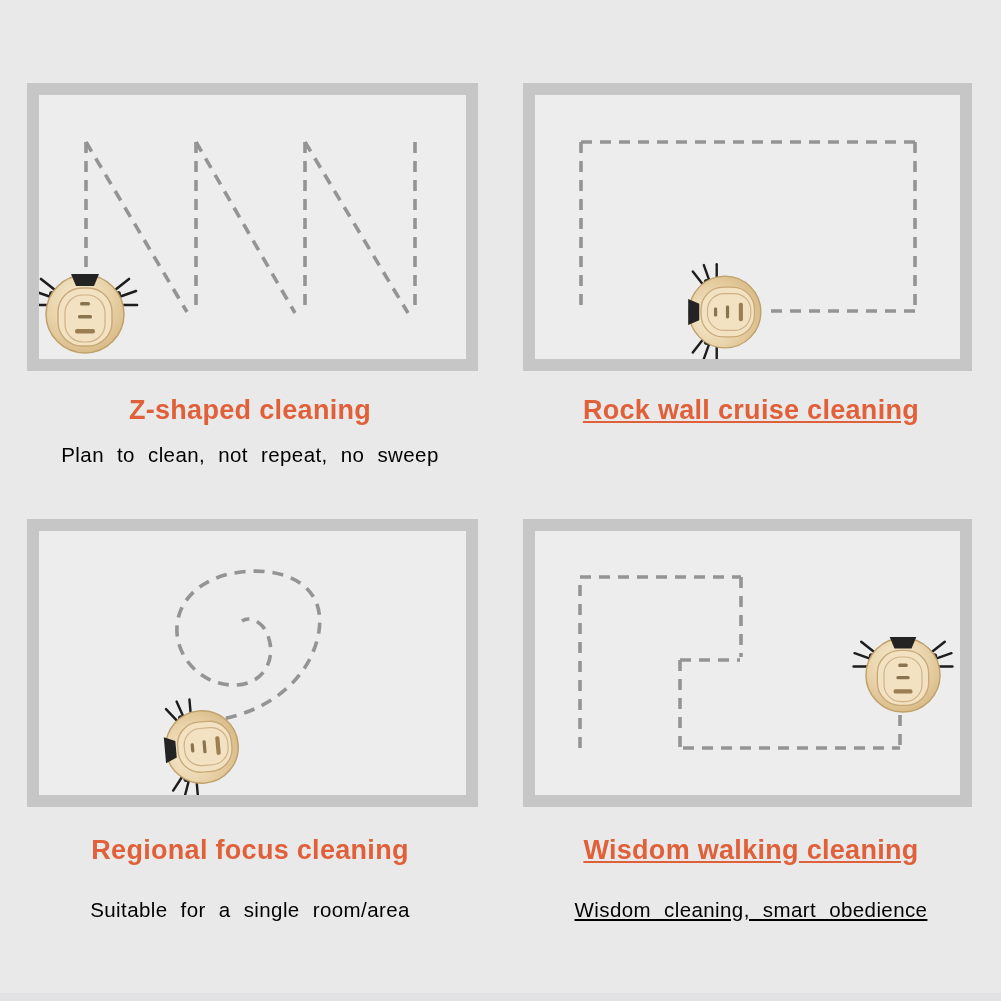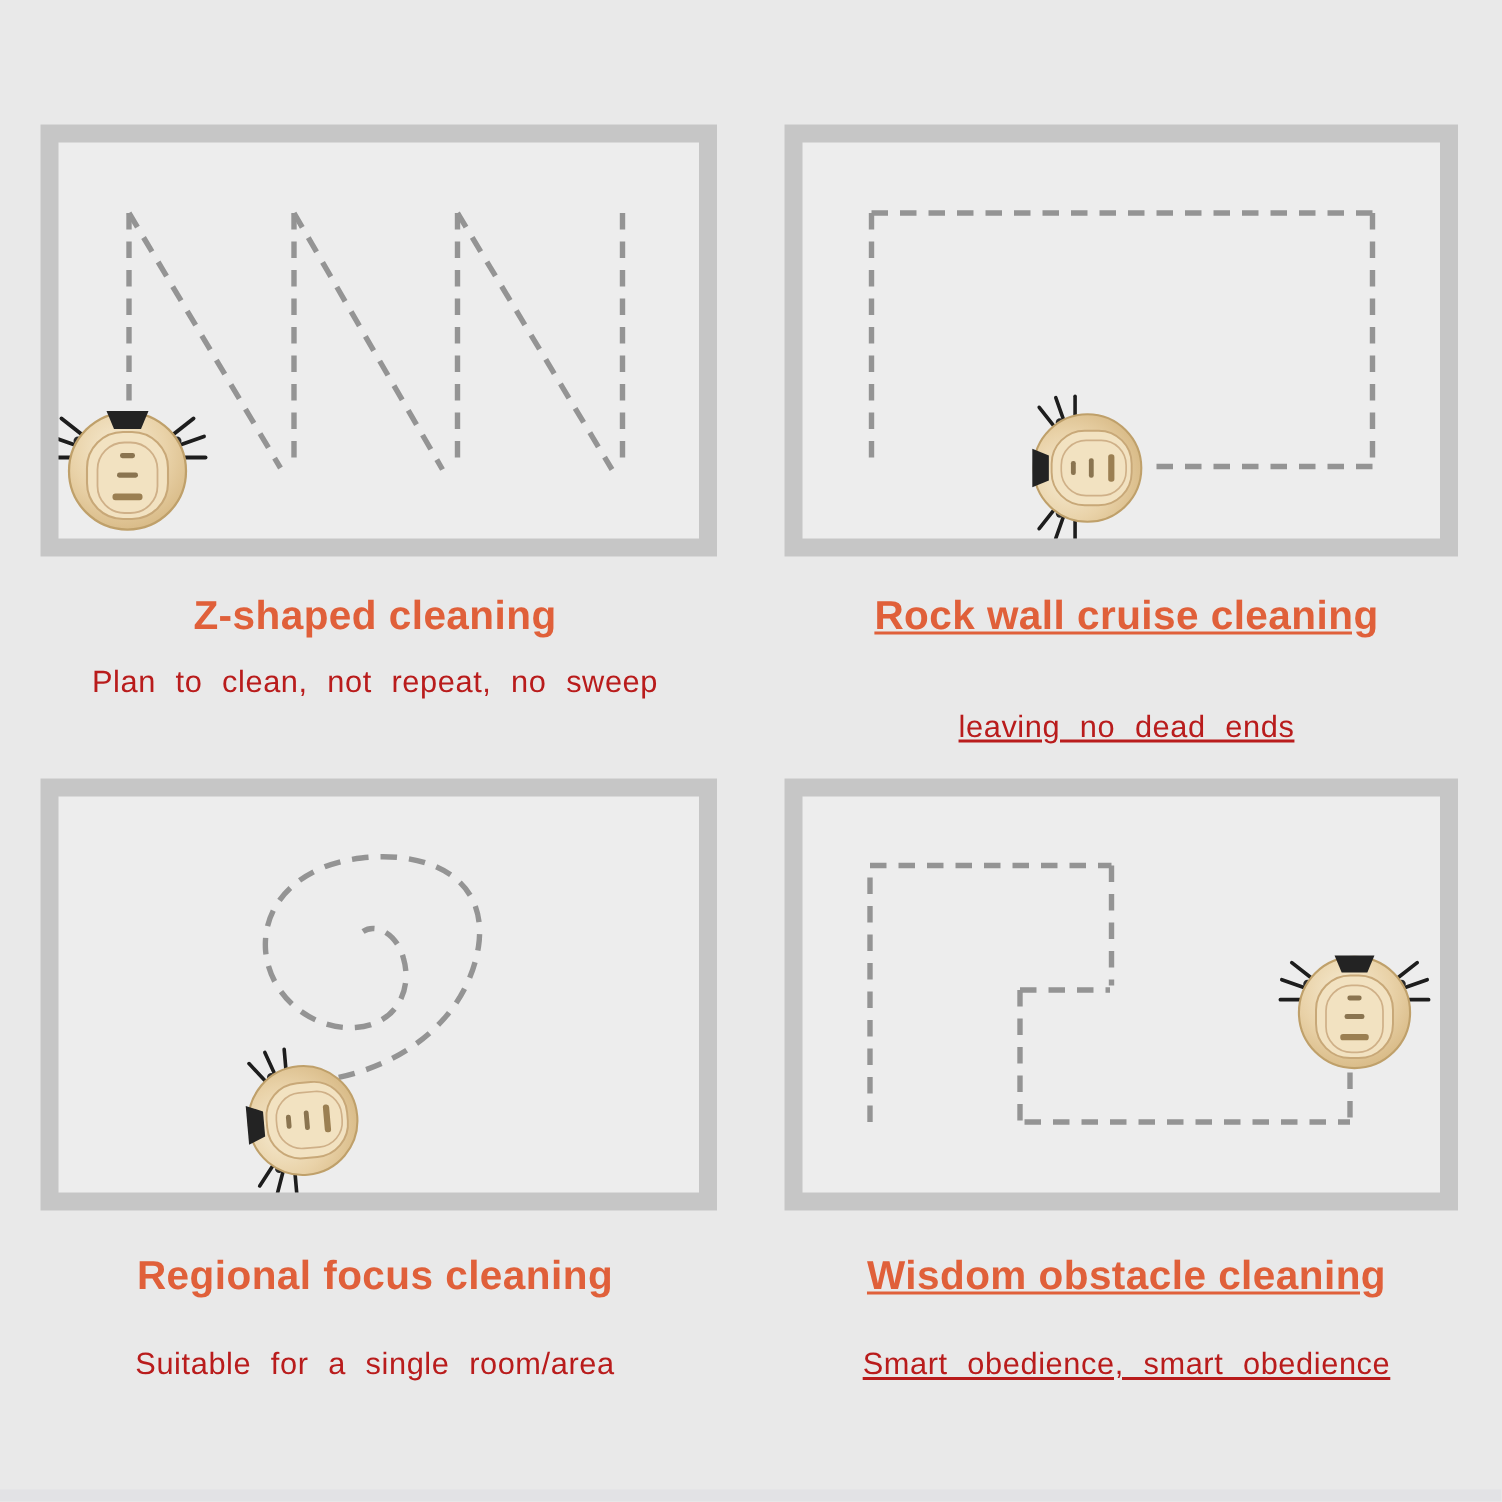--- a/index.html
+++ b/index.html
@@ -29,21 +29,21 @@
     font-weight: bold;
     color: #e0603a;
     letter-spacing: 0.3px;
   }
   .subtitle {
     position: absolute;
     width: 500px;
     text-align: center;
     font-size: 20.5px;
     line-height: 30px;
-    color: #b91c1c;
+    color: #000000;
     word-spacing: 7px;
     letter-spacing: 0.4px;
   }
   .col1 { left: 0; }
   .col2 { left: 501px; text-decoration: underline; }
   .row1-title { top: 395px; }
   .row1-sub   { top: 440px; }
   .row2-title { top: 835px; }
   .row2-sub   { top: 878px; margin-top: 17px; }
   .bottom-strip {
@@ -142,26 +142,25 @@
 </div>
 
 <div class="title col1 row1-title">Z-shaped cleaning</div>
 <div class="title col2 row1-title">Rock wall cruise cleaning</div>
 
 <div class="subtitle col1 row1-sub">
   <span>Plan to clean, not repeat, no sweep</span>
 </div>
 <div class="subtitle col2 row1-sub">
   <br>
-  <span>leaving no dead ends</span>
 </div>
 
 <div class="title col1 row2-title">Regional focus cleaning</div>
-<div class="title col2 row2-title">Wisdom obstacle cleaning</div>
+<div class="title col2 row2-title">Wisdom walking cleaning</div>
 
 <div class="subtitle col1 row2-sub">
   <span>Suitable for a single room/area</span>
 </div>
 <div class="subtitle col2 row2-sub">
-  <span>Smart obedience, smart obedience</span>
+  <span>Wisdom cleaning, smart obedience</span>
 </div>
 
 <div class="bottom-strip"></div>
 
 </body></html>

